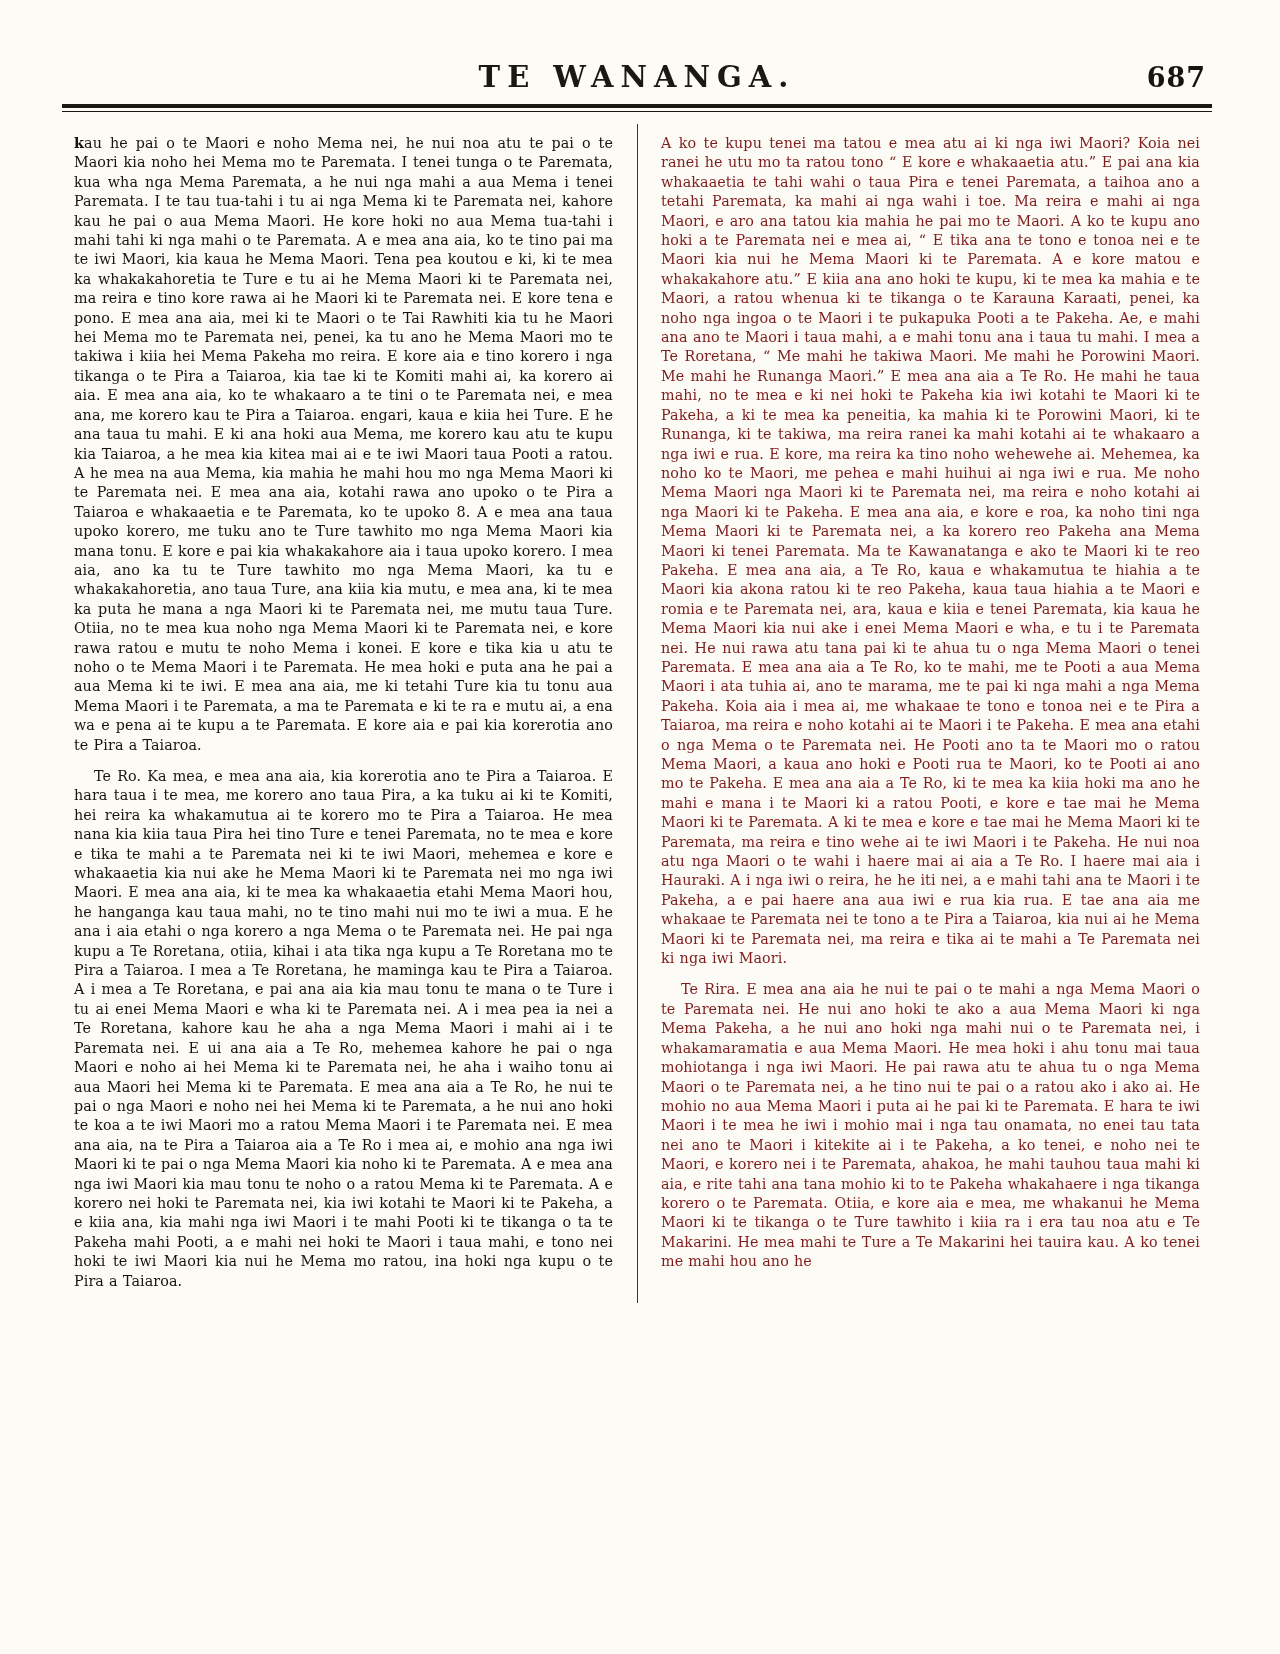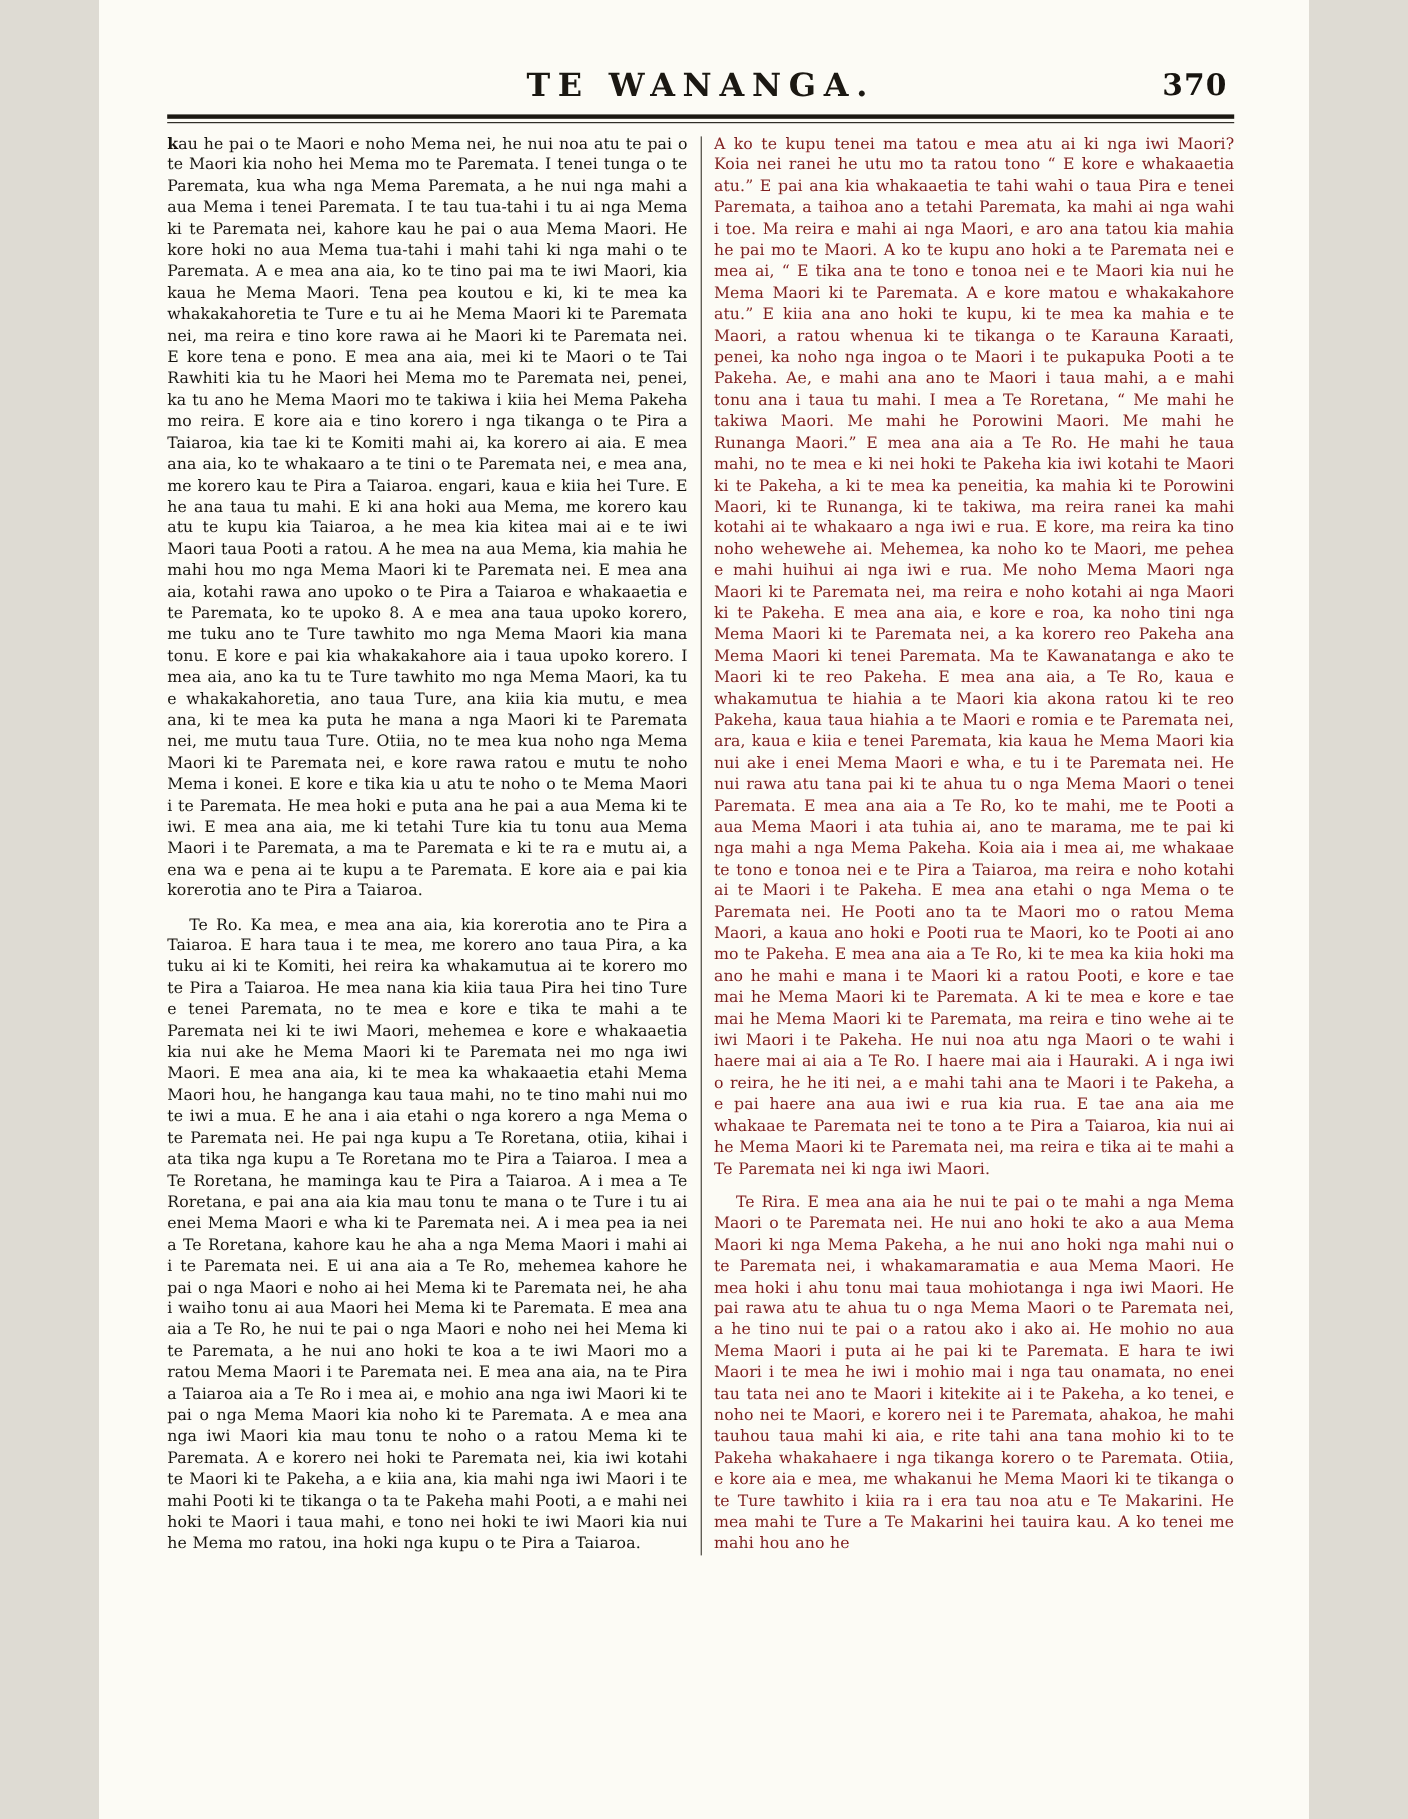--- a/index.html
+++ b/index.html
@@ -1,18 +1,18 @@
 <!DOCTYPE html>
 <html><head>
 <meta charset="utf-8">
 <style>
   * { margin: 0; padding: 0; box-sizing: border-box; }
   html, body { background: #dedbd3; }
   .page {
-    width: 1100px;
+    width: 1280px;
     height: 1654px;
     margin: 0 auto;
     background: #fcfbf5;
     color: #17140f;
     font-family: "DejaVu Serif", "Liberation Serif", serif;
     position: relative;
     padding: 60px 68px 34px 62px;
     overflow: hidden;
   }
   .masthead {
@@ -47,42 +47,42 @@
     align-items: stretch;
   }
   .col {
     flex: 1 1 0;
     text-align: justify;
     font-size: 14.3px;
     line-height: 19.4px;
     letter-spacing: 0.1px;
     word-spacing: 0.5px;
   }
-  .col p { margin: 0; }
+  .col p { margin: 12px; }
   .col p.indent {
     text-indent: 20px;
     margin-top: 11px;
   }
   .col-divider {
     width: 1px;
     background: #3a362e;
     margin: 2px 11px 0 12px;
   }
   
   .left-col p:first-child::first-letter { font-weight: 700; }
   .right-col { color: #7f1d1d; }
 </style>
 </head>
 <body>
 
 <div class="page">
 
   <header class="masthead">
     <div class="masthead-title">TE WANANGA.</div>
-    <div class="page-number">370</div>
+    <div class="page-number">687</div>
   </header>
 
   <div class="double-rule"></div>
 
   <main class="columns">
 
     <section class="col left-col">
       <p>kau he pai o te Maori e noho Mema nei, he nui noa atu te pai o te Maori kia noho hei Mema mo te Paremata. I tenei tunga o te Paremata, kua wha nga Mema Paremata, a he nui nga mahi a aua Mema i tenei Paremata. I te tau tua-tahi i tu ai nga Mema ki te Paremata nei, kahore kau he pai o aua Mema Maori. He kore hoki no aua Mema tua-tahi i mahi tahi ki nga mahi o te Paremata. A e mea ana aia, ko te tino pai ma te iwi Maori, kia kaua he Mema Maori. Tena pea koutou e ki, ki te mea ka whakakahoretia te Ture e tu ai he Mema Maori ki te Paremata nei, ma reira e tino kore rawa ai he Maori ki te Paremata nei. E kore tena e pono. E mea ana aia, mei ki te Maori o te Tai Rawhiti kia tu he Maori hei Mema mo te Paremata nei, penei, ka tu ano he Mema Maori mo te takiwa i kiia hei Mema Pakeha mo reira. E kore aia e tino korero i nga tikanga o te Pira a Taiaroa, kia tae ki te Komiti mahi ai, ka korero ai aia. E mea ana aia, ko te whakaaro a te tini o te Paremata nei, e mea ana, me korero kau te Pira a Taiaroa. engari, kaua e kiia hei Ture. E he ana taua tu mahi. E ki ana hoki aua Mema, me korero kau atu te kupu kia Taiaroa, a he mea kia kitea mai ai e te iwi Maori taua Pooti a ratou. A he mea na aua Mema, kia mahia he mahi hou mo nga Mema Maori ki te Paremata nei. E mea ana aia, kotahi rawa ano upoko o te Pira a Taiaroa e whakaaetia e te Paremata, ko te upoko 8. A e mea ana taua upoko korero, me tuku ano te Ture tawhito mo nga Mema Maori kia mana tonu. E kore e pai kia whakakahore aia i taua upoko korero. I mea aia, ano ka tu te Ture tawhito mo nga Mema Maori, ka tu e whakakahoretia, ano taua Ture, ana kiia kia mutu, e mea ana, ki te mea ka puta he mana a nga Maori ki te Paremata nei, me mutu taua Ture. Otiia, no te mea kua noho nga Mema Maori ki te Paremata nei, e kore rawa ratou e mutu te noho Mema i konei. E kore e tika kia u atu te noho o te Mema Maori i te Paremata. He mea hoki e puta ana he pai a aua Mema ki te iwi. E mea ana aia, me ki tetahi Ture kia tu tonu aua Mema Maori i te Paremata, a ma te Paremata e ki te ra e mutu ai, a ena wa e pena ai te kupu a te Paremata. E kore aia e pai kia korerotia ano te Pira a Taiaroa.</p>
       <p class="indent">Te Ro. Ka mea, e mea ana aia, kia korerotia ano te Pira a Taiaroa. E hara taua i te mea, me korero ano taua Pira, a ka tuku ai ki te Komiti, hei reira ka whakamutua ai te korero mo te Pira a Taiaroa. He mea nana kia kiia taua Pira hei tino Ture e tenei Paremata, no te mea e kore e tika te mahi a te Paremata nei ki te iwi Maori, mehemea e kore e whakaaetia kia nui ake he Mema Maori ki te Paremata nei mo nga iwi Maori. E mea ana aia, ki te mea ka whakaaetia etahi Mema Maori hou, he hanganga kau taua mahi, no te tino mahi nui mo te iwi a mua. E he ana i aia etahi o nga korero a nga Mema o te Paremata nei. He pai nga kupu a Te Roretana, otiia, kihai i ata tika nga kupu a Te Roretana mo te Pira a Taiaroa. I mea a Te Roretana, he maminga kau te Pira a Taiaroa. A i mea a Te Roretana, e pai ana aia kia mau tonu te mana o te Ture i tu ai enei Mema Maori e wha ki te Paremata nei. A i mea pea ia nei a Te Roretana, kahore kau he aha a nga Mema Maori i mahi ai i te Paremata nei. E ui ana aia a Te Ro, mehemea kahore he pai o nga Maori e noho ai hei Mema ki te Paremata nei, he aha i waiho tonu ai aua Maori hei Mema ki te Paremata. E mea ana aia a Te Ro, he nui te pai o nga Maori e noho nei hei Mema ki te Paremata, a he nui ano hoki te koa a te iwi Maori mo a ratou Mema Maori i te Paremata nei. E mea ana aia, na te Pira a Taiaroa aia a Te Ro i mea ai, e mohio ana nga iwi Maori ki te pai o nga Mema Maori kia noho ki te Paremata. A e mea ana nga iwi Maori kia mau tonu te noho o a ratou Mema ki te Paremata. A e korero nei hoki te Paremata nei, kia iwi kotahi te Maori ki te Pakeha, a e kiia ana, kia mahi nga iwi Maori i te mahi Pooti ki te tikanga o ta te Pakeha mahi Pooti, a e mahi nei hoki te Maori i taua mahi, e tono nei hoki te iwi Maori kia nui he Mema mo ratou, ina hoki nga kupu o te Pira a Taiaroa.</p>
     </section>

